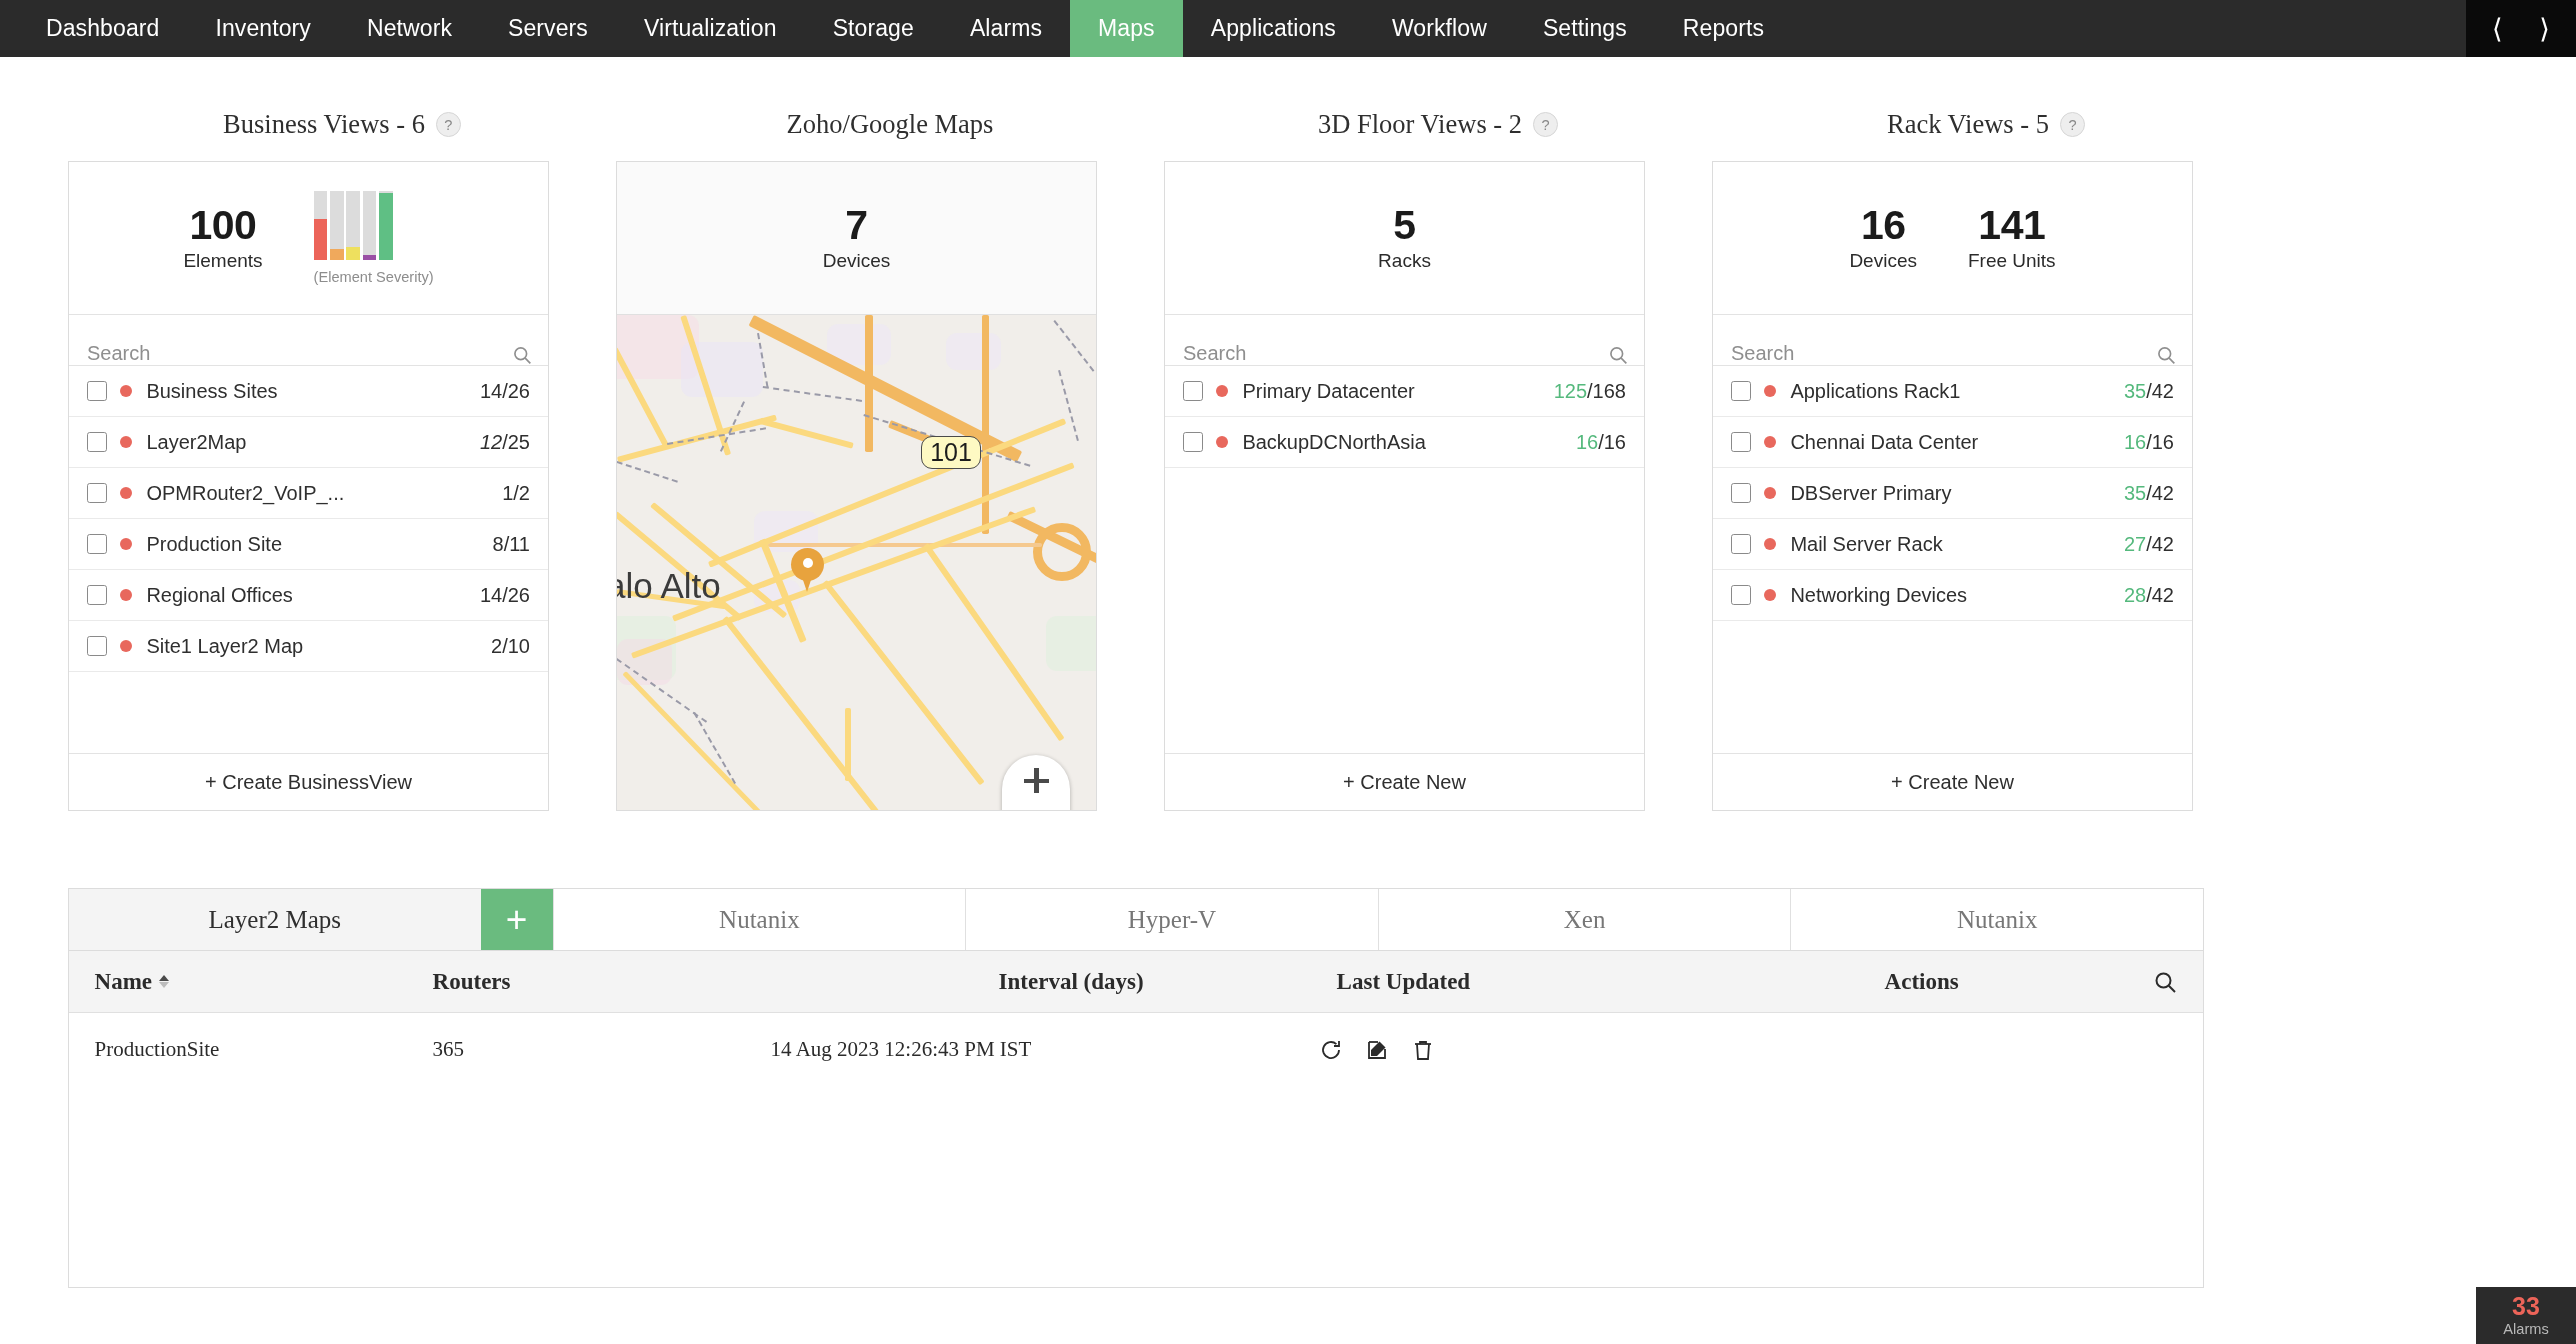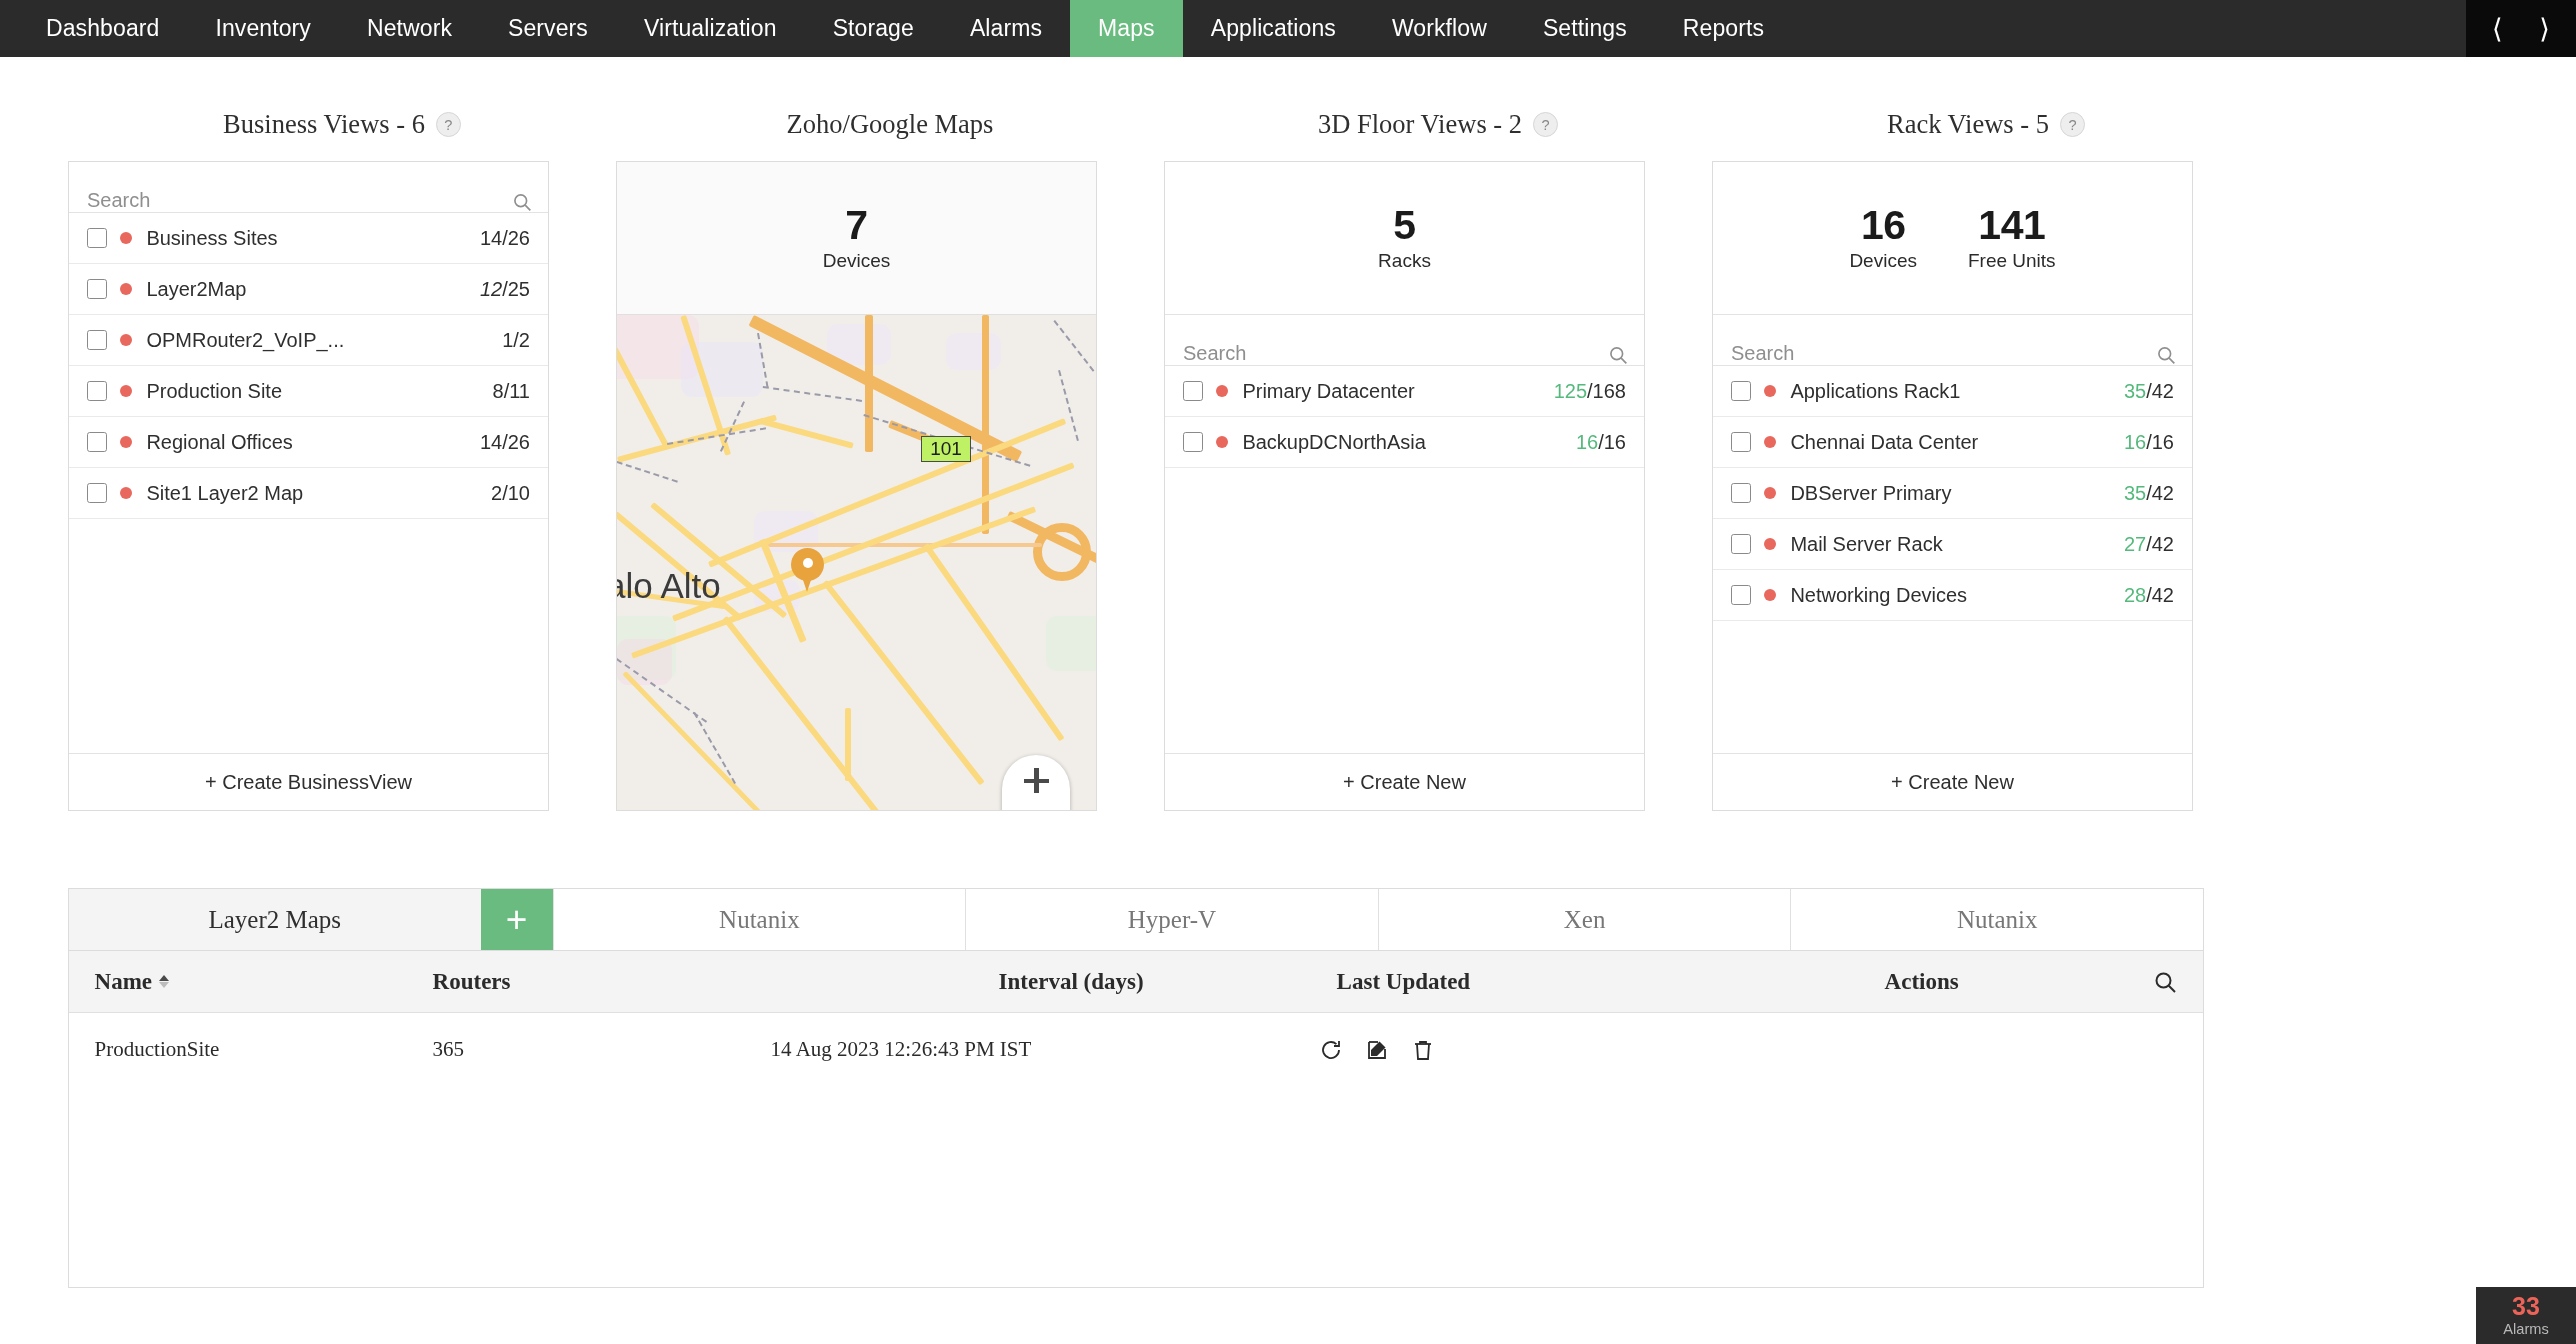--- a/index.html
+++ b/index.html
@@ -186,22 +186,22 @@
     border-left: 8.2px solid transparent;
     border-right: 8.2px solid transparent;
     border-top: 24px solid #e8a33d;
   }
   .map-pin-hole {
     position: absolute; top: 10px; left: 12px;
     width: 10px; height: 10px; border-radius: 50%; background: #fff;
   }
   .map-shield {
     position: absolute; left: 304px; top: 121px;
-    background: #bef264; border: 1.8px solid #4a4a4a; border-radius: 0;
-    padding: 0.9px 8.2px; font-size: 19px; color: #1d1d1d;
+    background: #fef9c3; border: 1.8px solid #4a4a4a; border-radius: 11px;
+    padding: 0.9px 8.2px; font-size: 25px; color: #1d1d1d;
     font-family: "Liberation Sans", sans-serif;
   }
   .map-city {
     position: absolute; left: -11px; top: 251px;
     font-size: 35px; color: #3b3b3b; font-family: "Liberation Sans", sans-serif;
     white-space: nowrap;
   }
   .rd { position: absolute; background: #fbd97f; border-radius: 1.8px; }
   .rd-major { background: #f2b861; }
   .rd-thin { background: #fde6a8; }
@@ -306,20 +306,46 @@
 </div>
 
 <div class="cards-row">
 
   <div class="card-col">
     <div class="card-title">
       <span>Business Views - 6</span>
       <span class="help-badge">?</span>
     </div>
     <div class="card">
+      <div class="card-summary">
+        <div class="summary-stat">
+          <div class="summary-num">100</div>
+          <div class="summary-label">Elements</div>
+        </div>
+        <div class="sev-block">
+          <div class="sev-bars" id="sevBars">
+              <div class="sev-bar">
+                <div class="sev-fill" style="height: 60%; background: rgb(236, 100, 89);"></div>
+              </div>
+              <div class="sev-bar">
+                <div class="sev-fill" style="height: 16%; background: rgb(240, 169, 92);"></div>
+              </div>
+              <div class="sev-bar">
+                <div class="sev-fill" style="height: 19%; background: rgb(238, 224, 94);"></div>
+              </div>
+              <div class="sev-bar">
+                <div class="sev-fill" style="height: 7%; background: rgb(154, 79, 165);"></div>
+              </div>
+              <div class="sev-bar">
+                <div class="sev-fill" style="height: 97%; background: rgb(95, 191, 132);"></div>
+              </div>
+            </div>
+          <div class="sev-caption">(Element Severity)</div>
+        </div>
+      </div>
       <div class="card-search">
         <input type="text" placeholder="Search" style="">
         <svg class="mag" viewBox="0 0 24 24" fill="none" stroke="#8f8f8f" stroke-width="2">
             <circle cx="10.5" cy="10.5" r="7"></circle>
             <line x1="15.8" y1="15.8" x2="22" y2="22"></line>
           </svg>
       </div>
       <div class="card-list" id="bvList">
           <div class="list-row">
             <div class="row-check"></div>

